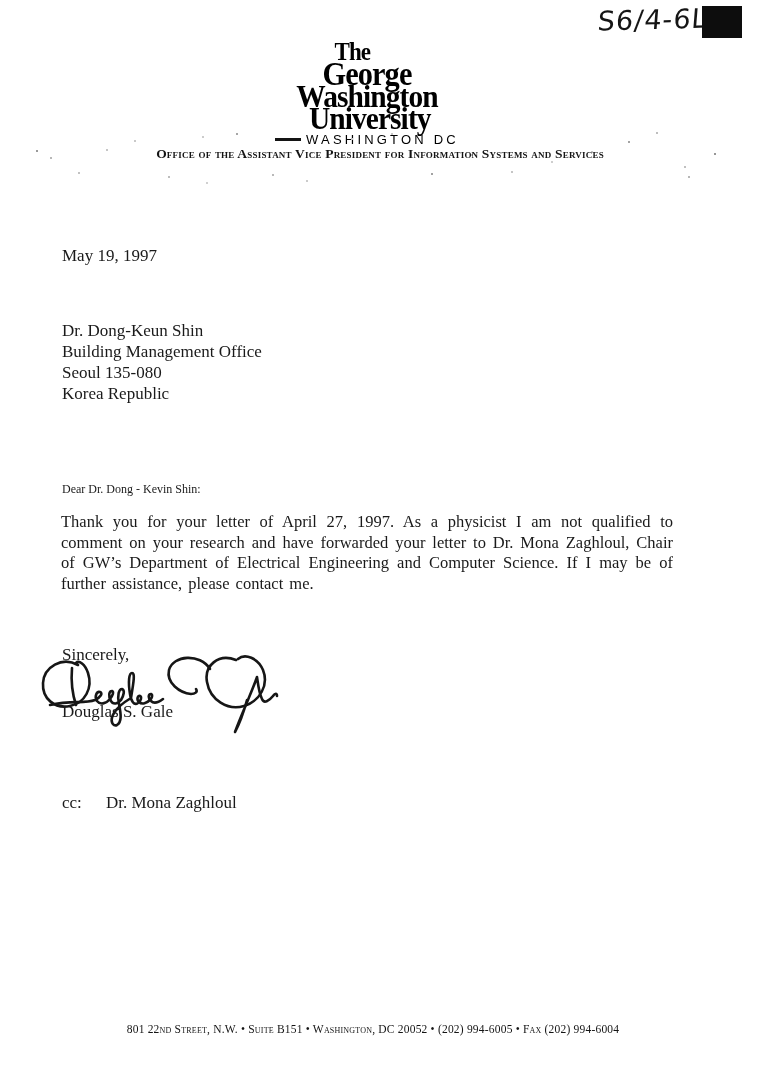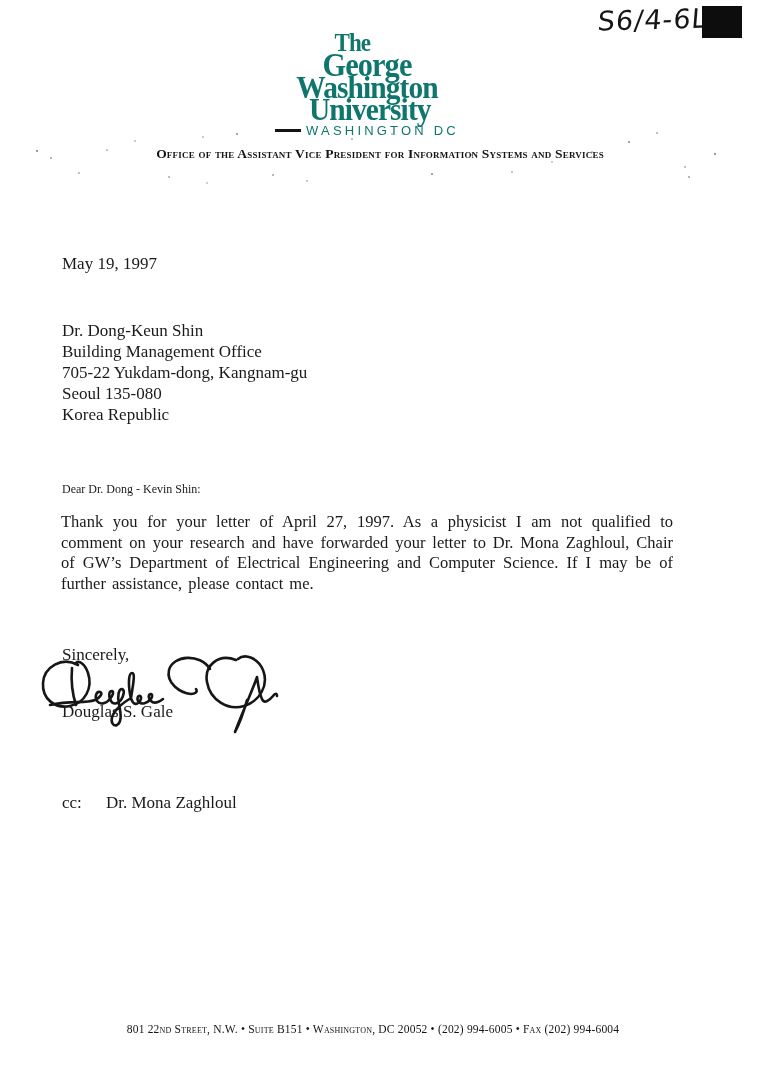--- a/index.html
+++ b/index.html
@@ -32,26 +32,26 @@
     top: 6px;
     left: 702px;
     width: 40px;
     height: 32px;
     background: #0d0d0d;
   }
 
   
   .logo {
     position: absolute;
-    top: 32px;
+    top: 41px;
     left: 262px;
     width: 210px;
     text-align: center;
     font-weight: bold;
-    color: #0f766e;
+    color: #000000;
   }
   .logo-line {
     display: block;
     line-height: 22px;
     letter-spacing: -1px;
     transform: scaleX(0.92);
   }
   .logo-the        { font-size: 25px; transform: scaleX(0.92) translateX(-16px); }
   .logo-george     { font-size: 33px; }
   .logo-washington { font-size: 32px; }
@@ -110,21 +110,20 @@
       96px 178px 0 -1px #c6c6c6, 306px 180px 0 0 #cbcbcb, 498px 179px 0 -1px #b4b4b4,
       206px 182px 0 0 #d0d0d0, 602px 181px 0 -1px #c2c2c2;
   }
 
   
   .date {
     position: absolute;
     top: 246px;
     left: 62px;
     font-size: 17px;
-    margin-top: 8px;
   }
   .recipient {
     position: absolute;
     top: 320px;
     left: 62px;
     font-size: 17px;
     line-height: 21px;
   }
   .salutation {
     position: absolute;
@@ -202,21 +201,20 @@
   </div>
 
   <div class="speckles"></div>
   <div class="office-line">Office of the Assistant Vice President for Information Systems and Services</div>
 
   <div class="date">May 19, 1997</div>
 
   <div class="recipient">
     <div>Dr. Dong-Keun Shin</div>
     <div>Building Management Office</div>
-    <div>705-22 Yukdam-dong, Kangnam-gu</div>
     <div>Seoul 135-080</div>
     <div>Korea Republic</div>
   </div>
 
   <div class="salutation">Dear Dr. Dong - Kevin Shin:</div>
 
   <div class="body-par">Thank you for your letter of April 27, 1997.  As a physicist I am not qualified to comment on your research and have forwarded your letter to Dr. Mona Zaghloul, Chair of GW’s Department of Electrical Engineering and Computer Science.  If I may be of further assistance, please contact me.</div>
 
   <div class="closing">Sincerely,</div>
 

